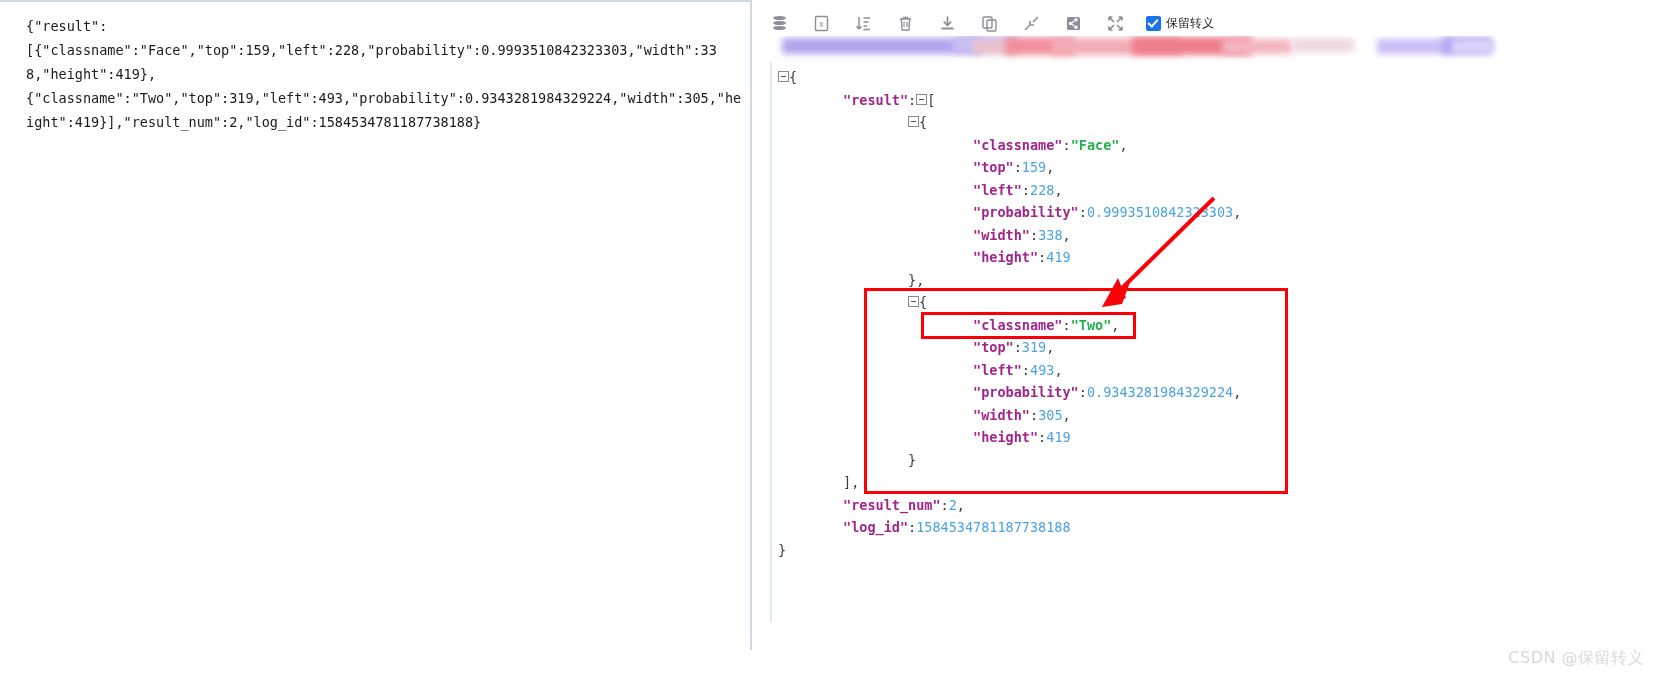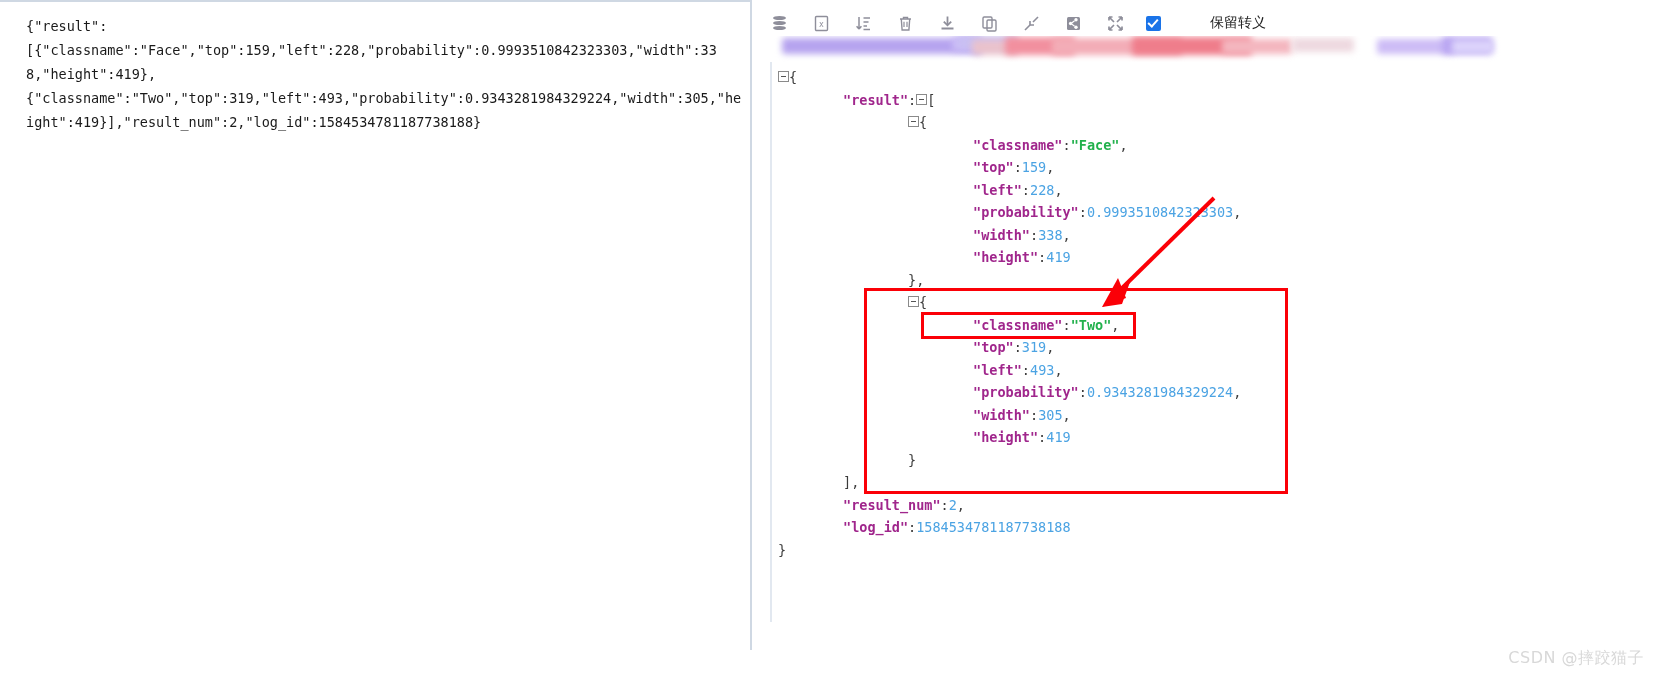--- a/index.html
+++ b/index.html
@@ -90,24 +90,23 @@
     content: "";
     position: absolute;
     left: 4px; top: 1px;
     width: 4px; height: 8px;
     border: solid #ffffff;
     border-width: 0 2px 2px 0;
     transform: rotate(42deg);
   }
   .tb-check-label {
     font-family: "DejaVu Sans", sans-serif;
-    font-size: 14px;
+    font-size: 12px;
     color: #1f1f1f;
     white-space: nowrap;
-    margin-left: 44px;
   }
 
   
   #redacted-strip {
     position: absolute;
     left: 0; top: 36px;
     width: 906px;
     height: 26px;
     overflow: hidden;
     pointer-events: none;
@@ -317,15 +316,15 @@
     <div id="ann-layer">
       <div id="box-big"></div>
       <div id="box-small"></div>
       <svg id="arrow" viewBox="0 0 140 120">
         <path d="M132 6 L34 102" stroke="#fb0007" stroke-width="4" fill="none"></path>
         <path d="M20 115 L48 90 L40 112 Z" fill="#fb0007"></path>
         <path d="M20 115 L44 106 L36 86 Z" fill="#fb0007"></path>
       </svg>
     </div>
 
-    <div id="watermark">CSDN @摔跤猫子</div>
+    <div id="watermark">CSDN @保留转义</div>
   </div>
 </div>
 
 </body></html>

